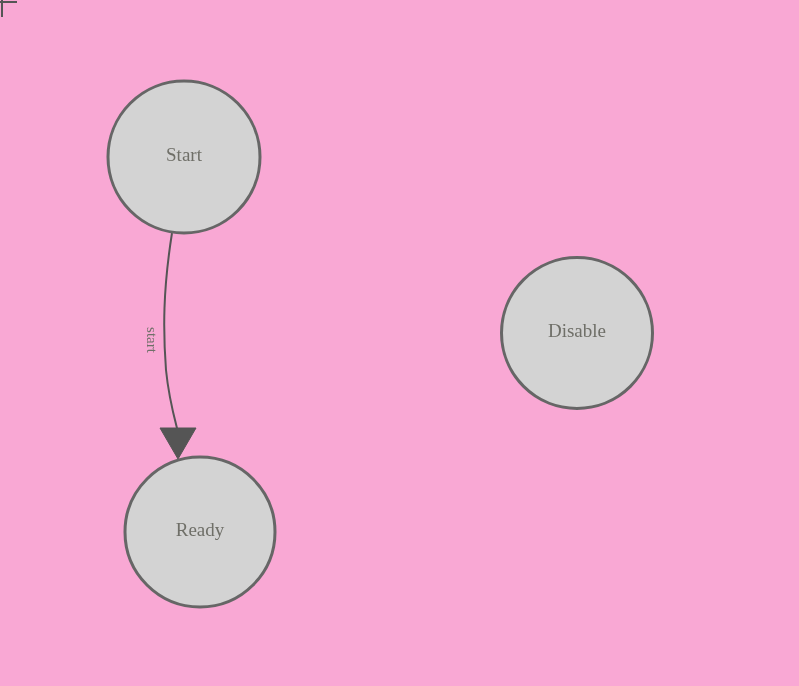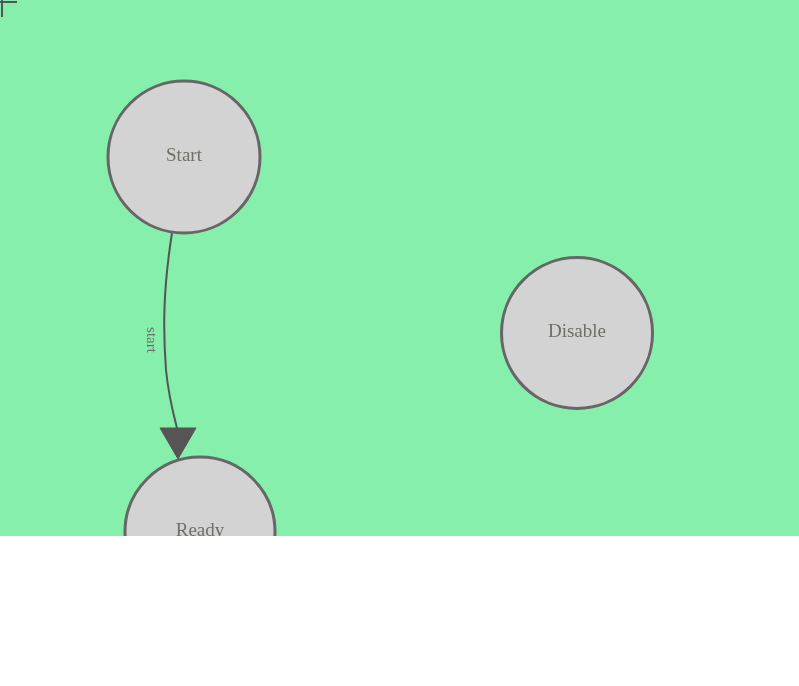--- a/index.html
+++ b/index.html
@@ -41,21 +41,21 @@
     text-anchor: middle;
     dominant-baseline: middle;
   }
   .node-circle {
     cursor: default;
   }
 </style>
 </head>
 <body>
 
-<div id="canvas" style="width: 799px; height: 536px; background: #86efac;">
+<div id="canvas" style="width: 799px; height: 686px; background: #f9a8d4;">
   <svg id="diagram-svg" viewBox="0 0 799 686" xmlns="http://www.w3.org/2000/svg">
 
     <g>
       <path id="corner-h" d="M 0 2 L 17 2" stroke="#555555" stroke-width="2" fill="none"></path>
       <path id="corner-v" d="M 2 0 L 2 17" stroke="#555555" stroke-width="2" fill="none"></path>
     </g>
 
     <g>
       <path id="edge-path-0" fill="none" stroke="#555555" stroke-width="2" d="M 172,233 C 163,290 163,330 166,370 C 169,400 175,420 178,432"></path>
       <polygon id="edge-arrow-0" fill="#555555" stroke="#555555" stroke-width="1" points="160,428 196,428 178,459"></polygon>

